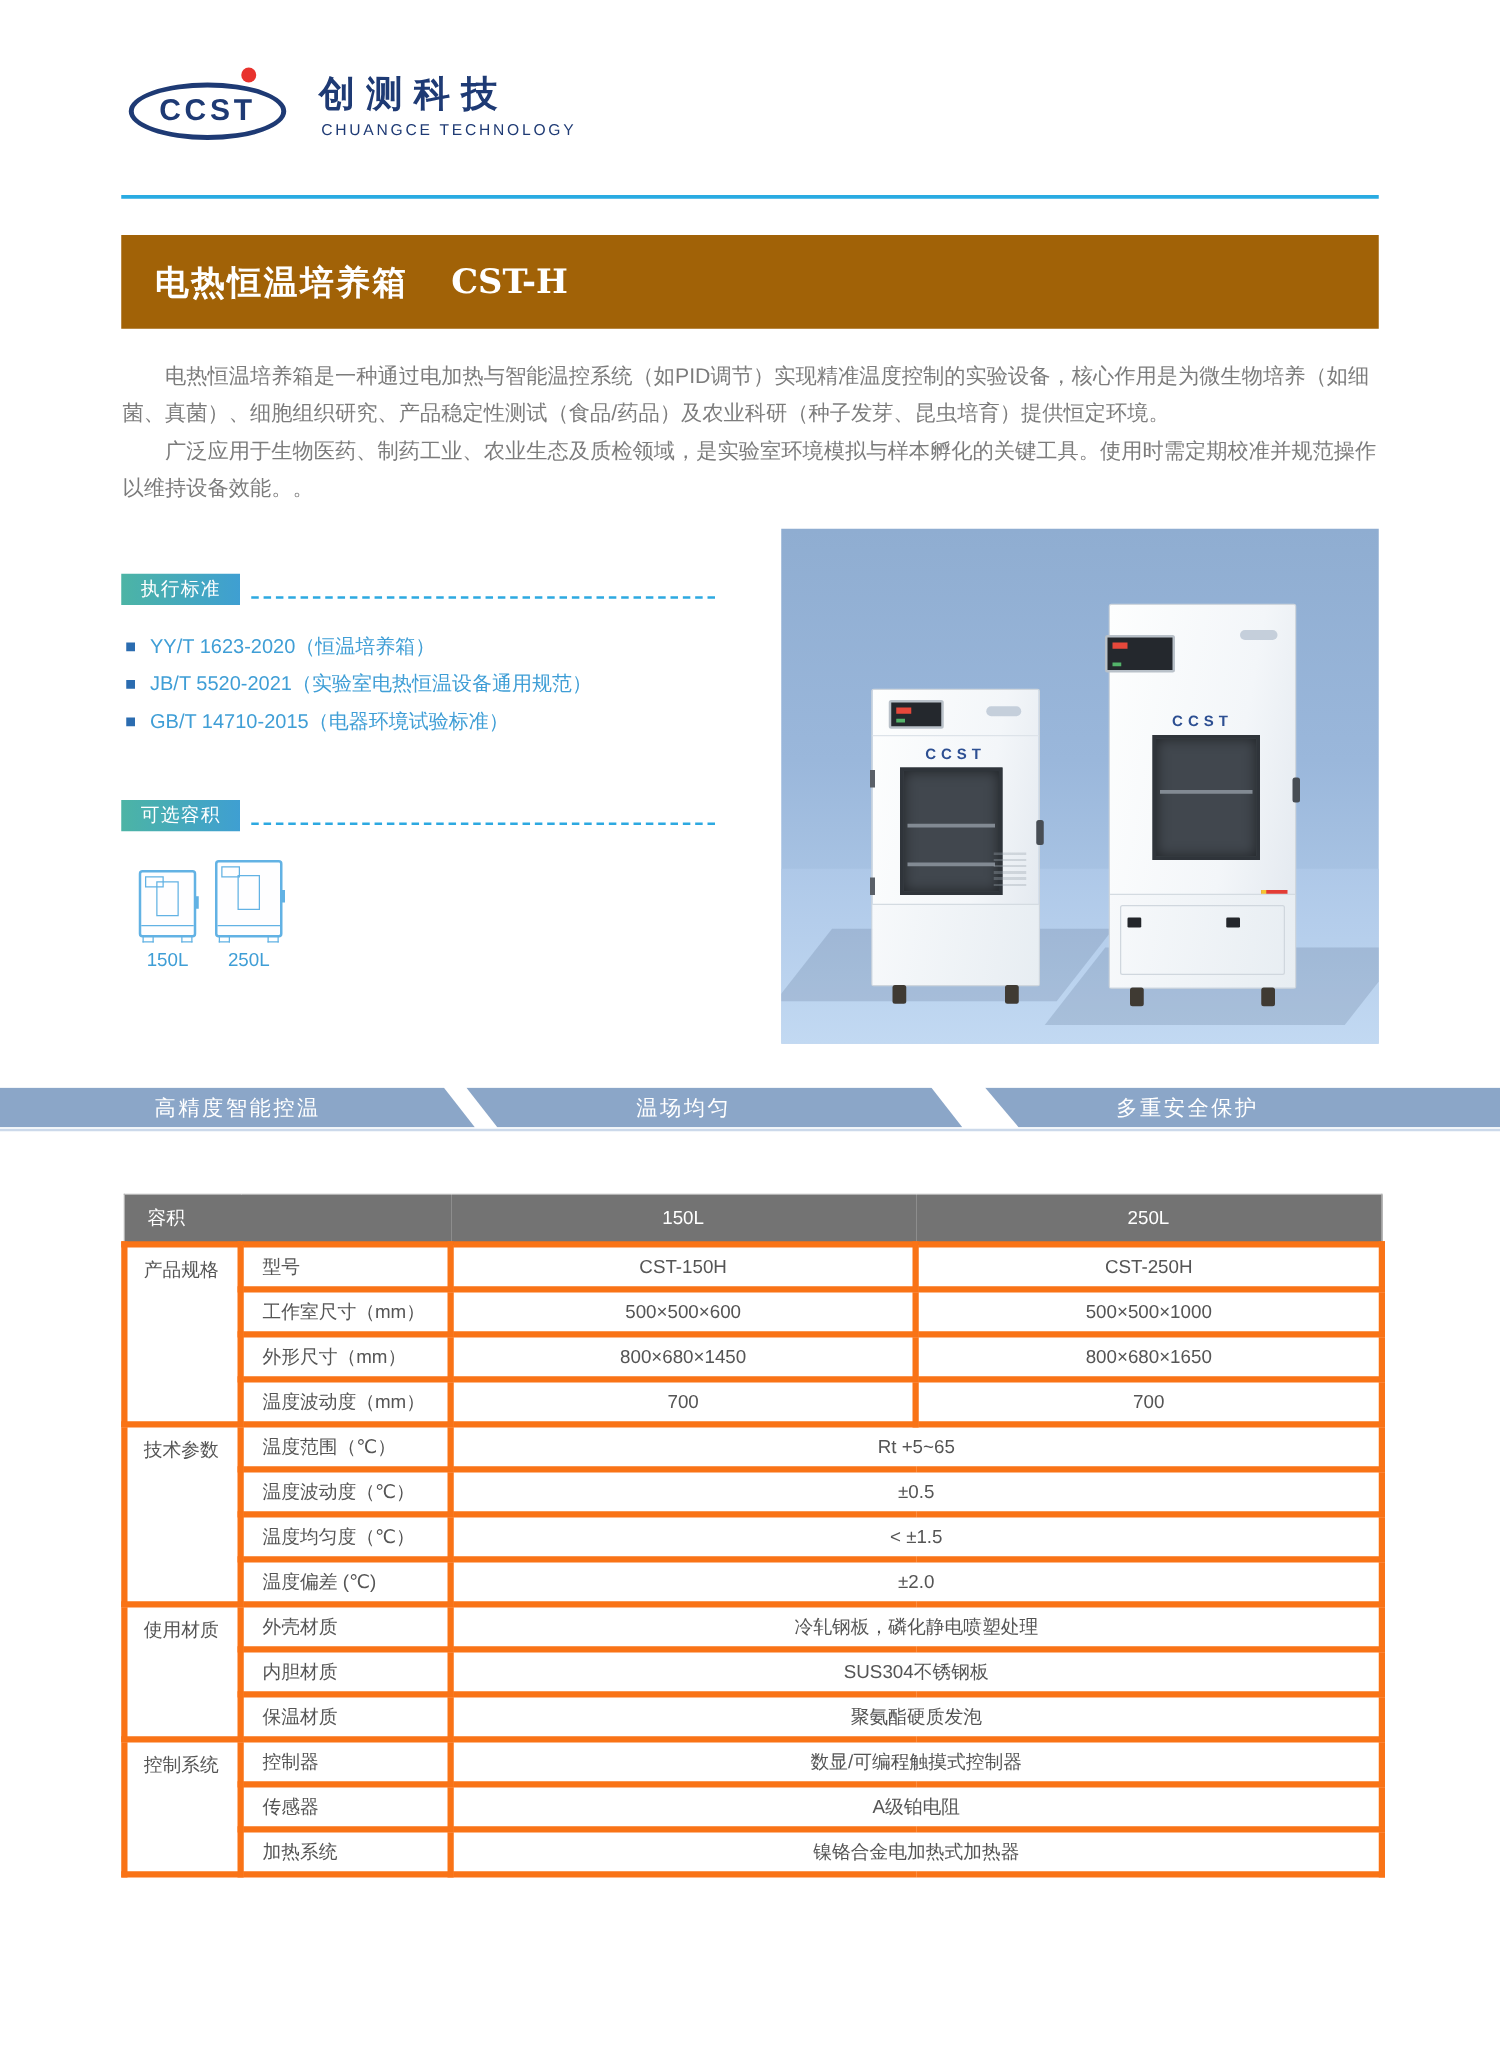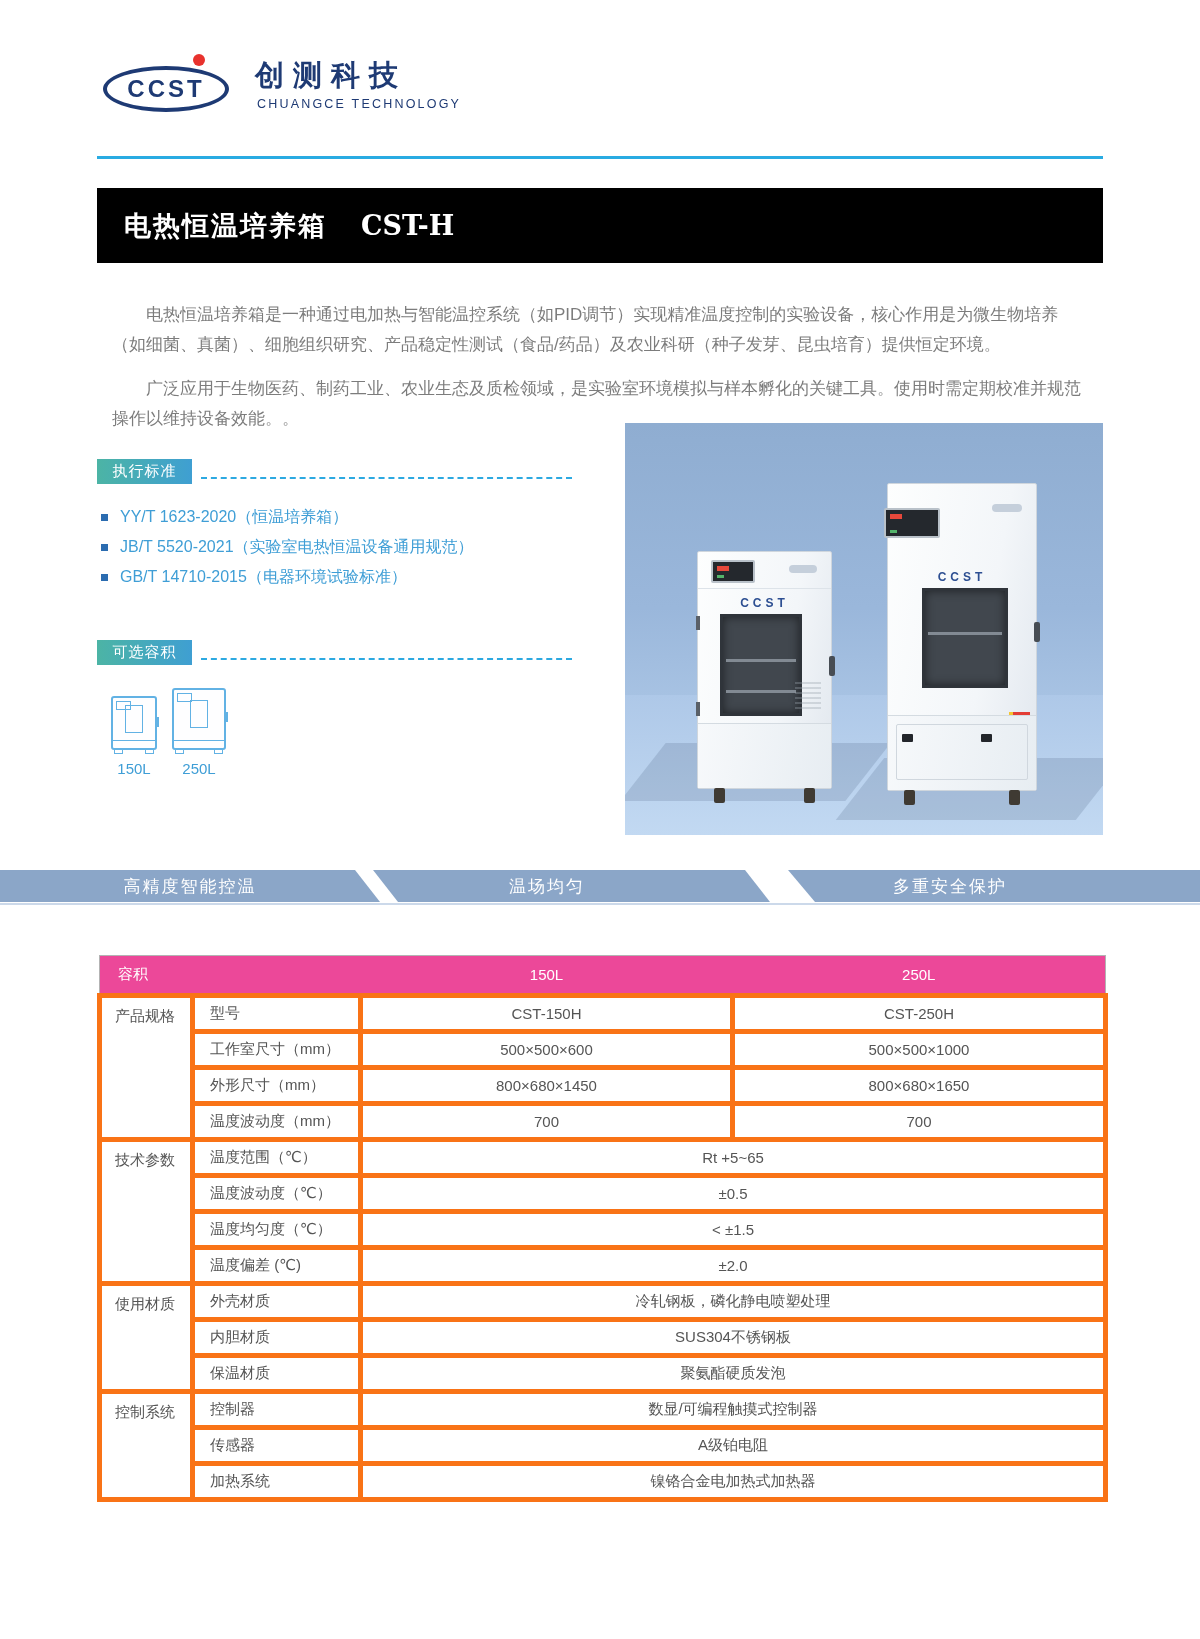--- a/index.html
+++ b/index.html
@@ -10,28 +10,28 @@
   .logo{position:absolute;left:97px;top:48px;width:480px;height:72px;}
   .logo-ellipse{position:absolute;left:6px;top:18px;width:126px;height:46px;border:4px solid #1e3a74;
       border-radius:50%;display:flex;align-items:center;justify-content:center;box-sizing:border-box;}
   .logo-abbr{font-size:24px;font-weight:bold;color:#1e3a74;letter-spacing:3px;}
   .logo-dot{position:absolute;left:96px;top:6px;width:12px;height:12px;border-radius:50%;background:#e8322d;}
   .logo-cn{position:absolute;left:158px;top:8px;font-size:29px;font-weight:600;color:#1e3a74;letter-spacing:9px;}
   .logo-en{position:absolute;left:160px;top:49px;font-size:12.5px;color:#1e3a74;letter-spacing:2.2px;}
 
   
   .top-rule{position:absolute;left:97px;top:156px;width:1006px;height:3px;background:#29abe2;}
-  .title-banner{position:absolute;left:97px;top:188px;width:1006px;height:75px;background:#000000;
+  .title-banner{position:absolute;left:97px;top:188px;width:1006px;height:75px;background:#a16207;
       display:flex;align-items:center;box-sizing:border-box;padding-left:27px;color:#ffffff;}
   .title-cn{font-size:27px;font-weight:bold;letter-spacing:2px;}
   .title-model{font-size:27px;font-weight:bold;margin-left:34px;font-family:"DejaVu Serif","Liberation Serif",serif;}
 
   
   .intro{position:absolute;left:98px;top:286px;width:1006px;color:#7c7c7c;font-size:17px;line-height:30px;}
-  .intro p{margin:14px;text-indent:2em;}
+  .intro p{margin:0;text-indent:2em;}
 
   
   .sec-tag{position:absolute;left:97px;width:95px;height:25px;background:linear-gradient(90deg,#4cb4a5,#3f9fd2);
       color:#fff;font-size:15px;display:flex;align-items:center;justify-content:center;letter-spacing:1px;}
   .tag-standards{top:459px;}
   .tag-volumes{top:640px;}
   .dash{position:absolute;left:201px;width:371px;height:0;border-top:2px dashed #2da9e1;}
   .dash1{top:477px;}
   .dash2{top:658px;}
 
@@ -111,21 +111,21 @@
   .fseg1{left:0;width:380px;clip-path:polygon(0 0,355px 0,380px 100%,0 100%);}
   .fseg2{left:370px;width:400px;clip-path:polygon(3px 0,375px 0,400px 100%,28px 100%);text-align:right;}
   .fseg2 span{padding-right:46px;}
   .fseg3{left:788px;width:412px;clip-path:polygon(0 0,100% 0,100% 100%,27px 100%);}
   .fseg3 span{padding-right:88px;}
   .strip-underline{position:absolute;left:0;top:903px;width:1200px;height:2px;background:#ccd9ea;}
 
   
   .spec{position:absolute;left:97px;top:955px;}
   table.spec-table{width:1006px;border-collapse:collapse;table-layout:fixed;border:1px solid #b3b3b3;}
-  .spec-table thead th{height:35px;background:#ec4899;color:#ffffff;font-weight:normal;font-size:15px;border:none;}
+  .spec-table thead th{height:35px;background:#737373;color:#ffffff;font-weight:normal;font-size:15px;border:none;}
   .spec-table th.hvol{text-align:left;padding-left:18px;}
   .spec-table tbody td{height:36px;border:5px solid #f97316;font-size:15px;color:#555;box-sizing:border-box;}
   td.gcell{vertical-align:top;padding:9px 0 0 13px;background:#fff;}
   td.pcell{padding-left:15px;text-align:left;}
   td.vcell{text-align:center;}
   tr.gstart td{border-top:2px solid #9b9b9b;}
 </style>
 </head>
 <body>
 

